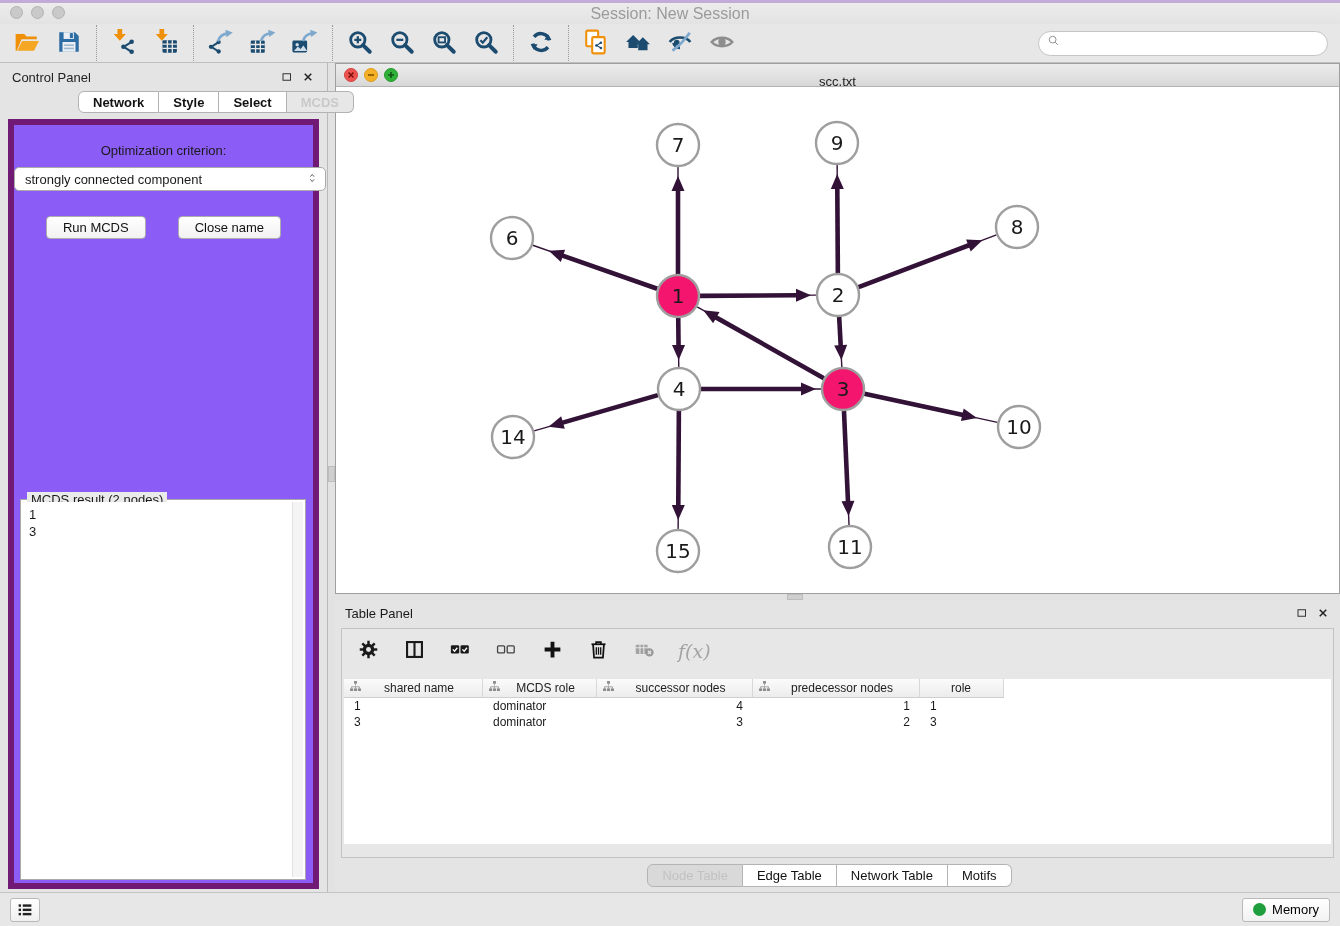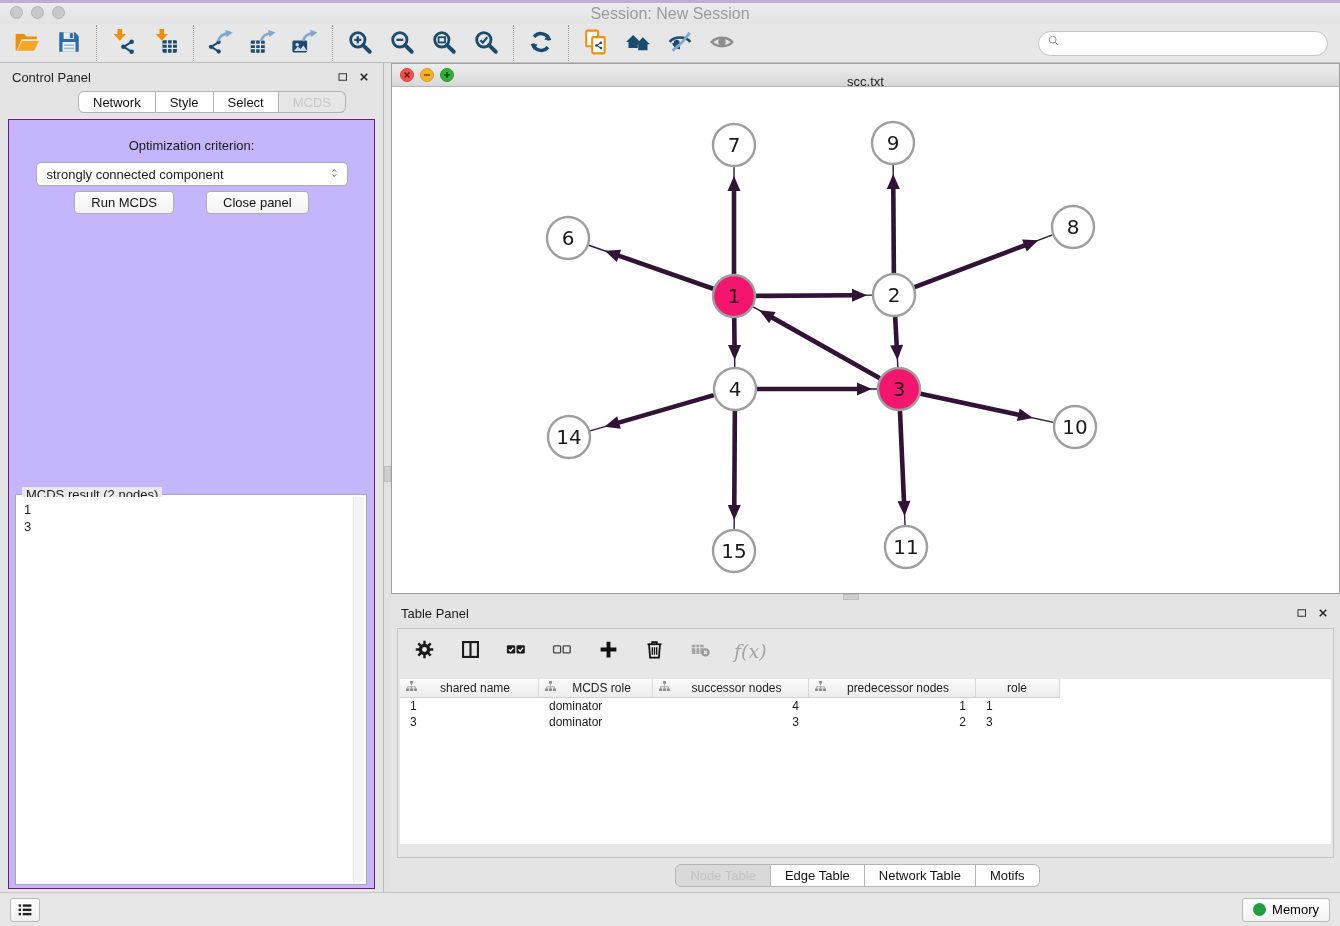--- a/index.html
+++ b/index.html
@@ -20,36 +20,36 @@
   .tb-btn svg { width:26px; height:26px; }
   .tb-sep { width:1px; height:36px; border-left:1px dotted #9a9a9a; margin:0 6px; }
   .searchbox { position:absolute; right:12px; top:31px; width:290px; height:25px; background:#fff; border:1px solid #c4c4c4; border-radius:13px; display:flex; align-items:center; padding:0 8px; }
   .searchbox svg { width:15px; height:15px; flex:0 0 auto; }
   .searchbox input { border:none; outline:none; flex:1; height:20px; font-size:13px; background:transparent; margin-left:4px; }
 
   
   .main { display:flex; height:829px; }
 
   
-  .control-panel { width:384px; position:relative; background:#e4e4e4; border-right:1px solid #b9b9b9; }
+  .control-panel { width:328px; position:relative; background:#e4e4e4; border-right:1px solid #b9b9b9; }
   .cp-header { height:28px; display:flex; align-items:center; padding:0 12px; }
   .cp-title { font-size:13px; color:#222; }
   .panel-header-btns { margin-left:auto; display:flex; gap:7px; align-items:center; }
   .ph-btn { width:14px; height:14px; display:flex; align-items:center; justify-content:center; background:none; border:none; }
   .ph-btn svg { width:12px; height:12px; }
   .cp-tabs { display:flex; padding-left:78px; position:relative; z-index:2; }
-  .cp-tab { height:22px; padding:0 14px; font-size:13px; background:#fff; border:1px solid #b2b2b2; border-left:none; display:flex; align-items:center; color:#111; }
+  .cp-tab { height:22px; padding:0 14px; font-size:13px; background:#fff; border:1px solid #b2b2b2; border-left:none; display:flex; align-items:center; color:#111;font-weight:bold; }
   .cp-tab:first-child { border-left:1px solid #b2b2b2; border-radius:6px 0 0 6px; }
   .cp-tab.selected { background:#e7e7e7; color:#c9c9c9; border-radius:0 6px 6px 0; }
-  .cp-content { position:absolute; left:8px; right:8px; top:56px; bottom:3px; border:1px solid #701a75; background:#c4b5fd; }
+  .cp-content { position:absolute; left:8px; right:8px; top:56px; bottom:3px; border:6px solid #701a75; background:#8b5cf6; }
   .opt-label { text-align:center; margin-top:18px; font-size:13px; }
   .criterion { width:312px; height:24px; margin:9px auto 0; background:#fff; border:1px solid #ababab; border-radius:5px; display:flex; align-items:center; padding:0 6px 0 10px; font-size:13px; }
   .criterion .chev { margin-left:auto; }
   .criterion svg { width:13px; height:16px; }
-  .btn-row { display:flex; justify-content:center; gap:32px; margin-top:5px; }
+  .btn-row { display:flex; justify-content:center; gap:32px; margin-top:25px; }
   .push-btn { height:23px; padding:0 16px; font-size:13px; background:linear-gradient(#fff,#f2f2f2); border:1px solid #adadad; border-radius:4px; color:#111; }
   .result-group { position:absolute; left:6px; right:7px; top:374px; bottom:3px; border:1px solid #a9a9a9; background:#fff; }
   .result-title { position:absolute; top:-8px; left:6px; background:#eaeaea; padding:0 4px; font-size:13px; }
   .result-area { position:absolute; inset:2px; background:#fff; padding:4px 2px 2px 6px; font-size:13px; line-height:17px; overflow:hidden; }
   .result-scroll { position:absolute; top:2px; bottom:2px; right:2px; width:11px; background:#f4f4f4; border-left:1px solid #e2e2e2; }
 
   
   .v-divider { width:7px; background:#e2e2e2; position:relative; }
   .v-grip { position:absolute; left:0; top:403px; width:7px; height:16px; background:#cfcfcf; border:1px solid #bdbdbd; }
 
@@ -340,21 +340,21 @@
       <div class="cp-content">
         <div class="opt-label">Optimization criterion:</div>
         <div class="criterion">
           <span>strongly connected component</span>
           <span class="chev" id="criterion-chev"><svg viewBox="0 0 24 24" xmlns="http://www.w3.org/2000/svg">
                 <path d="M3 9.5L6.5 5.5 10 9.5M3 14.5l3.5 4 3.5-4" stroke="#555" stroke-width="1.8" fill="none" transform="translate(5,0)"></path>
               </svg></span>
         </div>
         <div class="btn-row">
           <button class="push-btn">Run MCDS</button>
-          <button class="push-btn">Close panel</button>
+          <button class="push-btn">Close name</button>
         </div>
         <div class="result-group">
           <span class="result-title">MCDS result (2 nodes)</span>
           <div class="result-area" id="result-lines">
               <div>1</div>
               <div>3</div>
             </div>
           <div class="result-scroll"></div>
         </div>
       </div>

